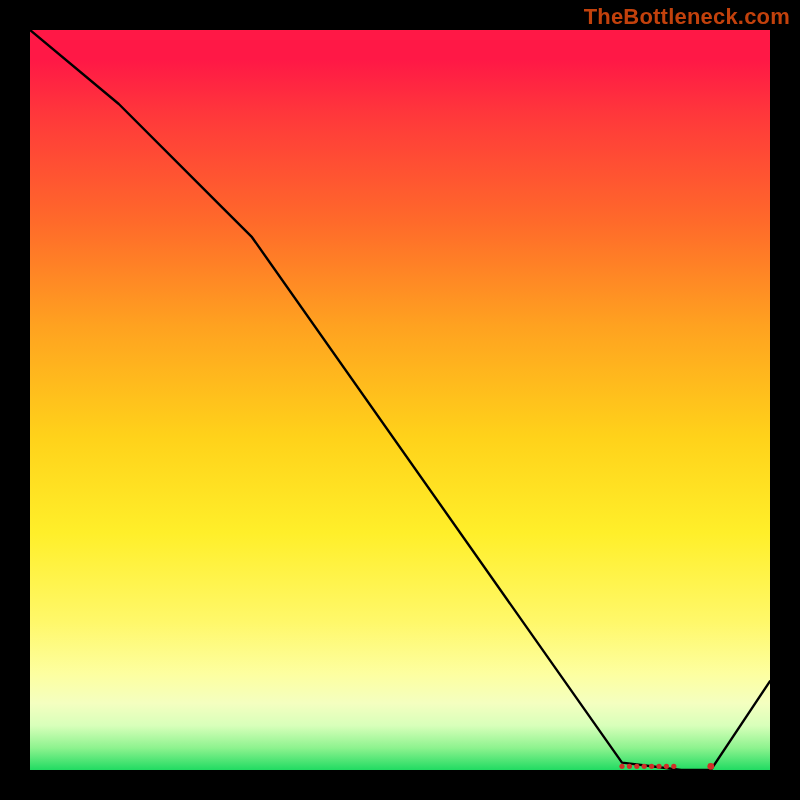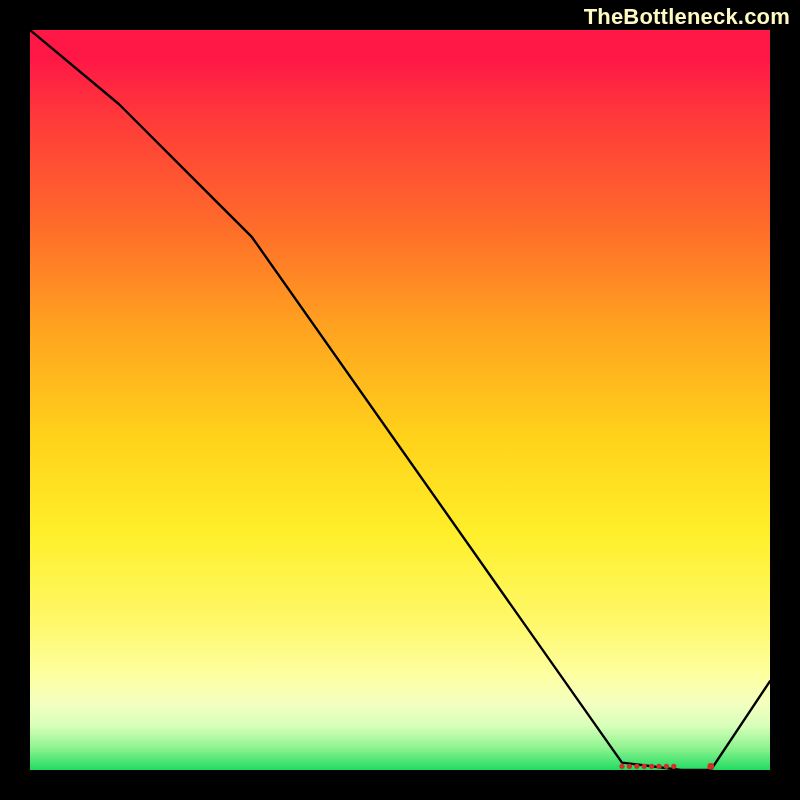--- a/index.html
+++ b/index.html
@@ -14,21 +14,21 @@
   .frame {
     position: relative;
     width: 800px;
     height: 800px;
     background: #000;
   }
   .watermark {
     position: absolute;
     top: 4px;
     right: 10px;
-    color: #fef9c3;
+    color: #c2410c;
     font-size: 22px;
     font-weight: 600;
     letter-spacing: 0.2px;
   }
   .plot {
     position: absolute;
     left: 30px;
     top: 30px;
     width: 740px;
     height: 740px;

